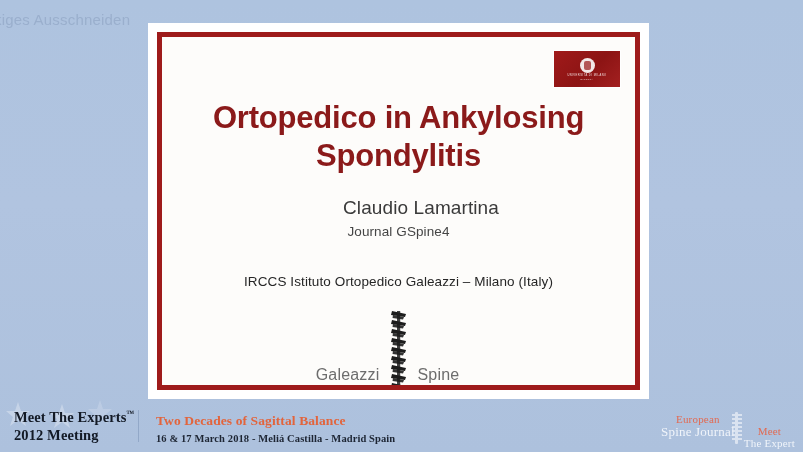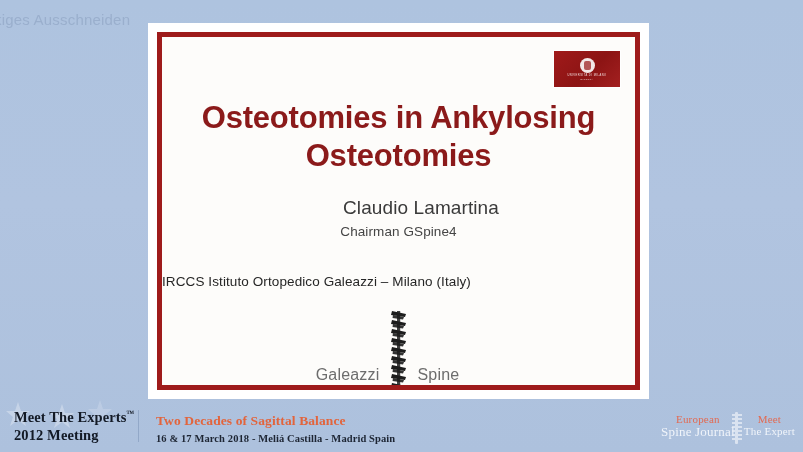--- a/index.html
+++ b/index.html
@@ -143,20 +143,21 @@
     text-align: center;
     color: #454545;
     font-size: 13.5px;
     letter-spacing: .1px;
   }
 
   #slide-affiliation {
     position: absolute;
     left: 0; right: 0;
     top: 237px;
+    text-align: center;
     color: #262626;
     font-size: 13.5px;
     letter-spacing: .1px;
   }
 
   
   #galeazzi-logo {
     position: absolute;
     left: 50%;
     transform: translateX(-50%);
@@ -281,21 +282,21 @@
   #esj-line2 { font-size: 13px; color: #f0f4fa; letter-spacing: .2px; display: block; }
 
   #mte-right-block {
     position: absolute;
     right: 4px;
     top: 0;
     text-align: center;
     font-family: "Liberation Serif", serif;
     line-height: 1.1;
   }
-  #mter-line1 { font-size: 11px; color: #e26a52; letter-spacing: .2px; display: block; }
+  #mter-line1 { font-size: 11px; color: #e26a52; letter-spacing: .2px; display: block; margin-top: 12px; }
   #mter-line2 { font-size: 11px; color: #f0f4fa; letter-spacing: .2px; display: block; }
 
   #esj-spine {
     position: absolute;
     left: 80px;
     top: -2px;
     width: 16px;
     height: 34px;
     opacity: .85;
   }
@@ -310,25 +311,25 @@
   <div id="slide-frame">
     <div id="slide-border">
       <div id="slide">
 
         <div id="uni-logo">
           <div id="uni-crest"></div>
           <div id="uni-name">UNIVERSITA DI MILANO</div>
           <div id="uni-sub">BICOCCA</div>
         </div>
 
-        <div id="slide-title">Osteotomies in Ankylosing Osteotomies</div>
+        <div id="slide-title">Ortopedico in Ankylosing Spondylitis</div>
 
         <div id="slide-author">Claudio Lamartina</div>
 
-        <div id="slide-role">Chairman GSpine4</div>
+        <div id="slide-role">Journal GSpine4</div>
 
         <div id="slide-affiliation">IRCCS Istituto Ortopedico Galeazzi – Milano (Italy)</div>
 
         <div id="galeazzi-logo">
 
           <svg id="spine-graphic" viewBox="0 0 30 100">
             <g fill="#1d1d1d">
               <g transform="translate(0,2)">
                 <path d="M8 0 L22 3 L21 6 L7 4 Z"></path>
                 <path d="M9 4 L20 6 L19 8.5 L8.5 7 Z" opacity="0.9"></path>

